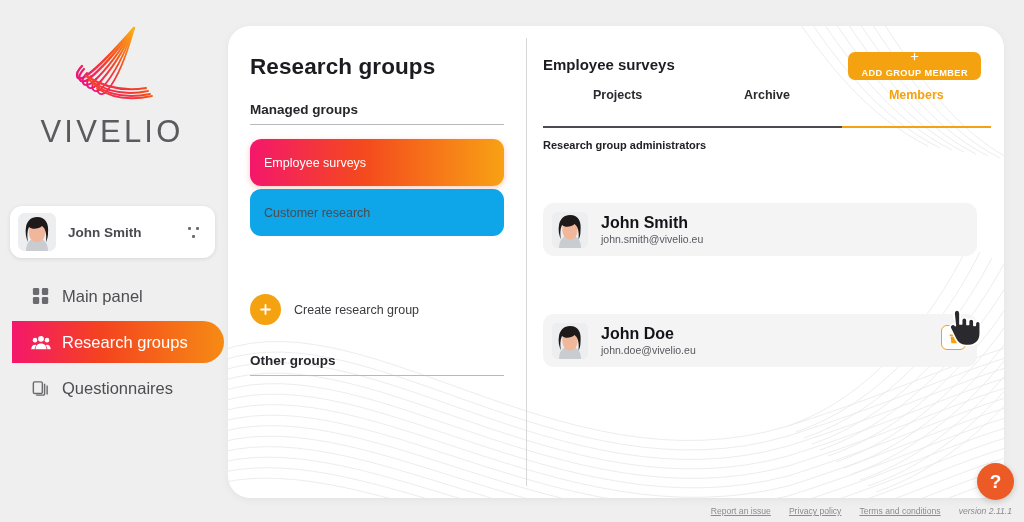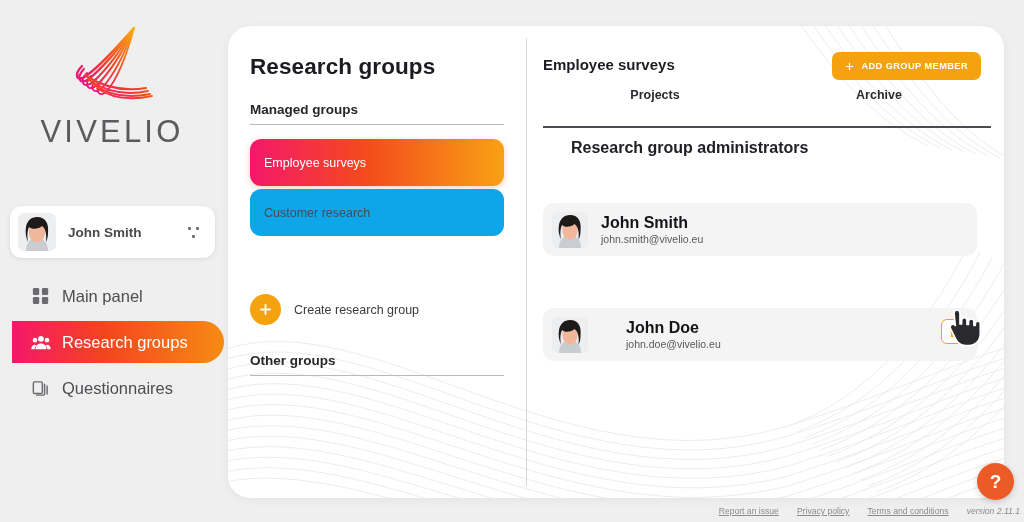--- a/index.html
+++ b/index.html
@@ -114,67 +114,67 @@
   .col-right { position: absolute; left: 315px; top: 0; width: 448px; height: 472px; }
   .sub-title {
     position: absolute; left: 0; top: 30px; font-size: 15px; font-weight: 700;
     color: #1d1d22;
   }
   .add-btn {
     position: absolute; right: 10px; top: 26px; height: 28px;
     background: #f5a211; color: #fff; border: none; border-radius: 7px;
     font-size: 9.2px; font-weight: 700; letter-spacing: .45px;
     padding: 0 13px; display: flex; align-items: center; gap: 7px;
-    cursor: pointer; font-family: "Liberation Sans", sans-serif;
+    cursor: pointer; font-family: "Liberation Sans", sans-serif; flex-direction: column;
   }
 
   .tabs {
     position: absolute; left: 0; top: 70px; width: 448px; height: 32px;
     display: flex; align-items: flex-end;
   }
   .tab {
     flex: 1 1 0; text-align: center; font-size: 12.5px; font-weight: 700;
     color: #2a2a2f; padding-bottom: 24px; border-bottom: 2px solid #4b4b52;
     cursor: pointer;
   }
   .tab.active { color: #f5a211; border-bottom-color: #f5a211; }
 
   .group-heading {
-    font-size: 16px; font-weight: 700; color: #202025; margin-left: 28px;
+    font-size: 11px; font-weight: 700; color: #202025;
   }
   .h-admins  { position: absolute; left: 0; top: 113px; }
   .h-members { position: absolute; left: 0; top: 223px; }
 
   .person-card {
     position: absolute; left: 0; width: 434px; height: 53px;
     background: #f4f4f5; border-radius: 11px;
     display: flex; align-items: center; padding: 0 9px;
   }
   .c-admin  { top: 177px; }
-  .c-member { top: 282px; gap: 25px; }
+  .c-member { top: 288px; }
   .person-avatar {
     width: 36px; height: 36px; border-radius: 6px; overflow: hidden;
     flex: 0 0 auto; background: #e9ebee;
   }
   .person-info { margin-left: 13px; display: flex; flex-direction: column; }
   .person-name { font-size: 16px; font-weight: 700; color: #141418; line-height: 1.12; }
   .person-email { font-size: 10.5px; color: #58585e; margin-top: 2px; }
 
   .del-btn {
     position: absolute; right: 11px; top: 11px; width: 25px; height: 25px;
     border: 1.4px solid #f5a211; border-radius: 6px; background: #fff;
     display: flex; align-items: center; justify-content: center; cursor: pointer;
     padding: 0;
   }
   .cursor-hand { position: absolute; left: 947px; top: 307px; width: 34px; height: 40px;
     pointer-events: none; }
 
   
   .footer {
-    position: absolute; right: 4px; bottom: 6px;
+    position: absolute; right: 12px; bottom: 6px;
     display: flex; align-items: center; gap: 18px;
     font-size: 8.6px; color: #8b8b90;
   }
   .footer a { color: #8b8b90; text-decoration: underline; cursor: pointer; }
   .version { font-style: italic; text-decoration: none; }
 
   .help-btn {
     position: absolute; right: 10px; bottom: 22px; width: 37px; height: 37px;
     border-radius: 50%; background: #ec5b25; border: none; color: #fff;
     font-size: 19px; font-weight: 700; cursor: pointer;
@@ -355,20 +355,23 @@
         <span>ADD GROUP MEMBER</span>
       </button>
 
       <div class="tabs">
         <div class="tab">
           <span>Projects</span>
         </div>
         <div class="tab">
           <span>Archive</span>
         </div>
+        <div class="tab active">
+          <span>Members</span>
+        </div>
       </div>
 
       <div class="group-heading h-admins">Research group administrators</div>
 
       <div class="person-card c-admin">
         <div class="person-avatar">
           <svg viewBox="0 0 36 36" width="36" height="36">
             <rect width="36" height="36" fill="#eceef0"></rect>
             <path d="M7 36 C7 27 12 23.5 18 23.5 C24 23.5 29 27 29 36 Z" fill="#c9cdd2"></path>
             <path d="M18 8 C24 8 26.5 13 25.5 19.5 C24.5 25.5 21.5 27.5 18 27.5 C14.5 27.5 11.5 25.5 10.5 19.5 C9.5 13 12 8 18 8 Z" fill="#f0b79a"></path>

